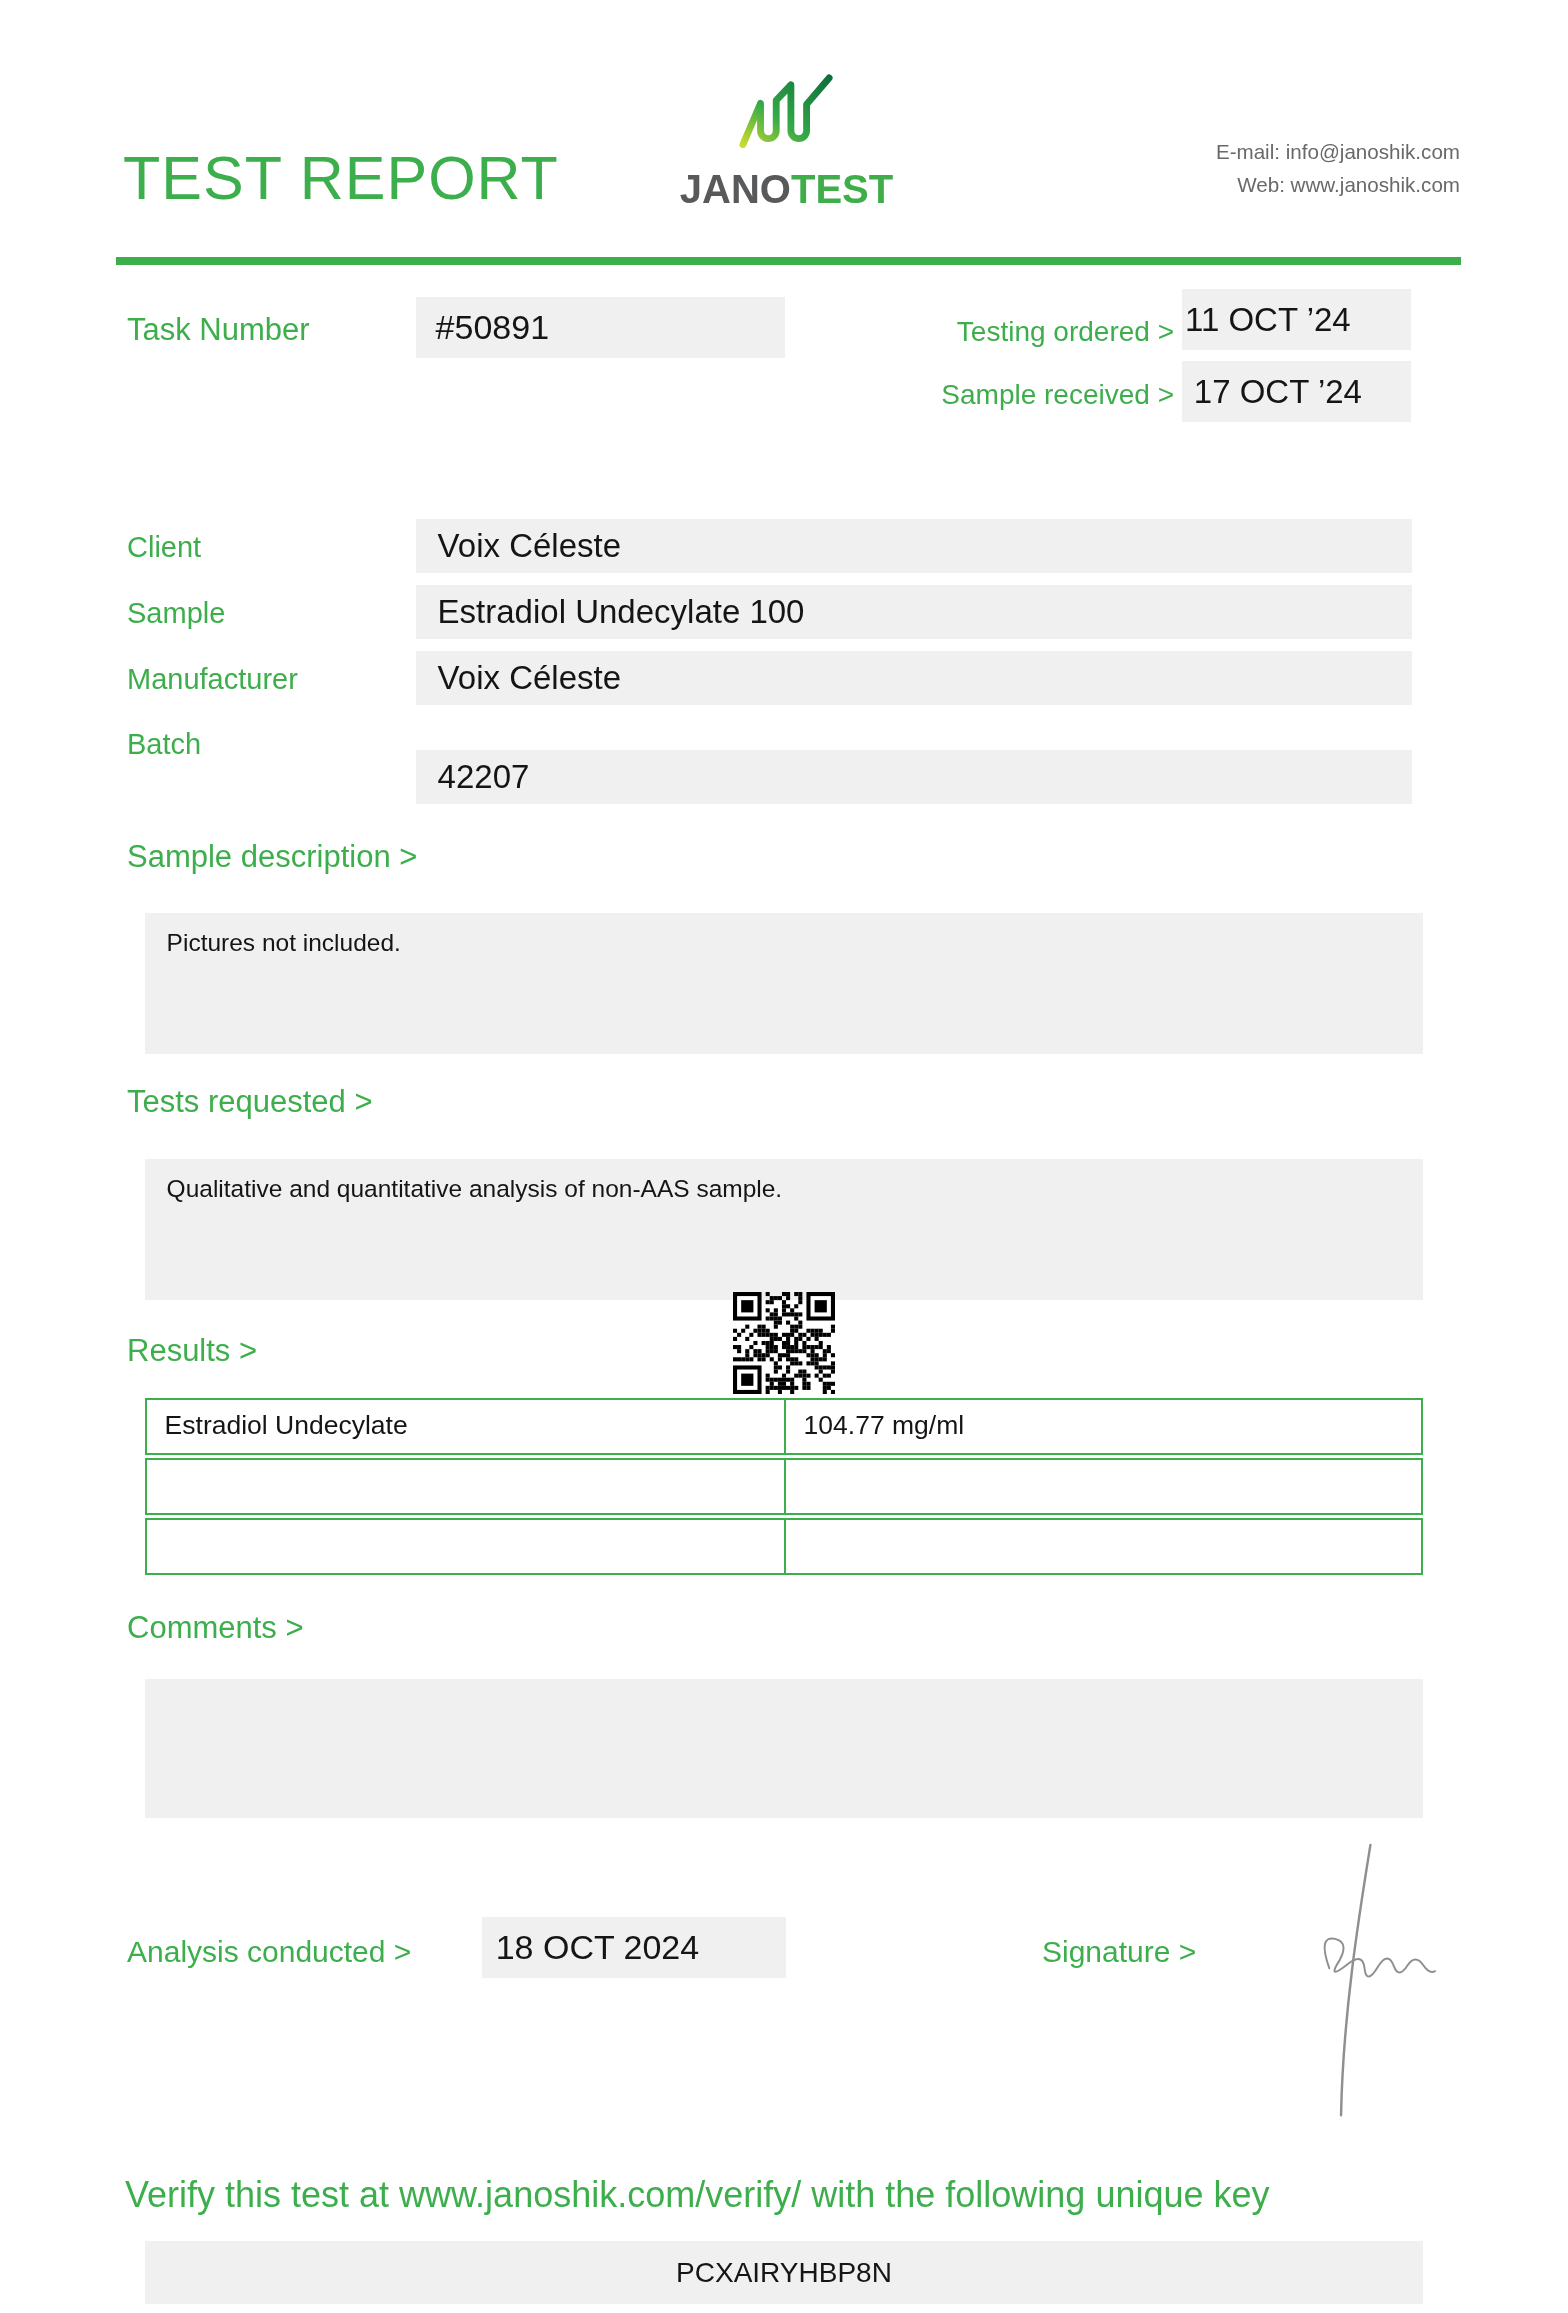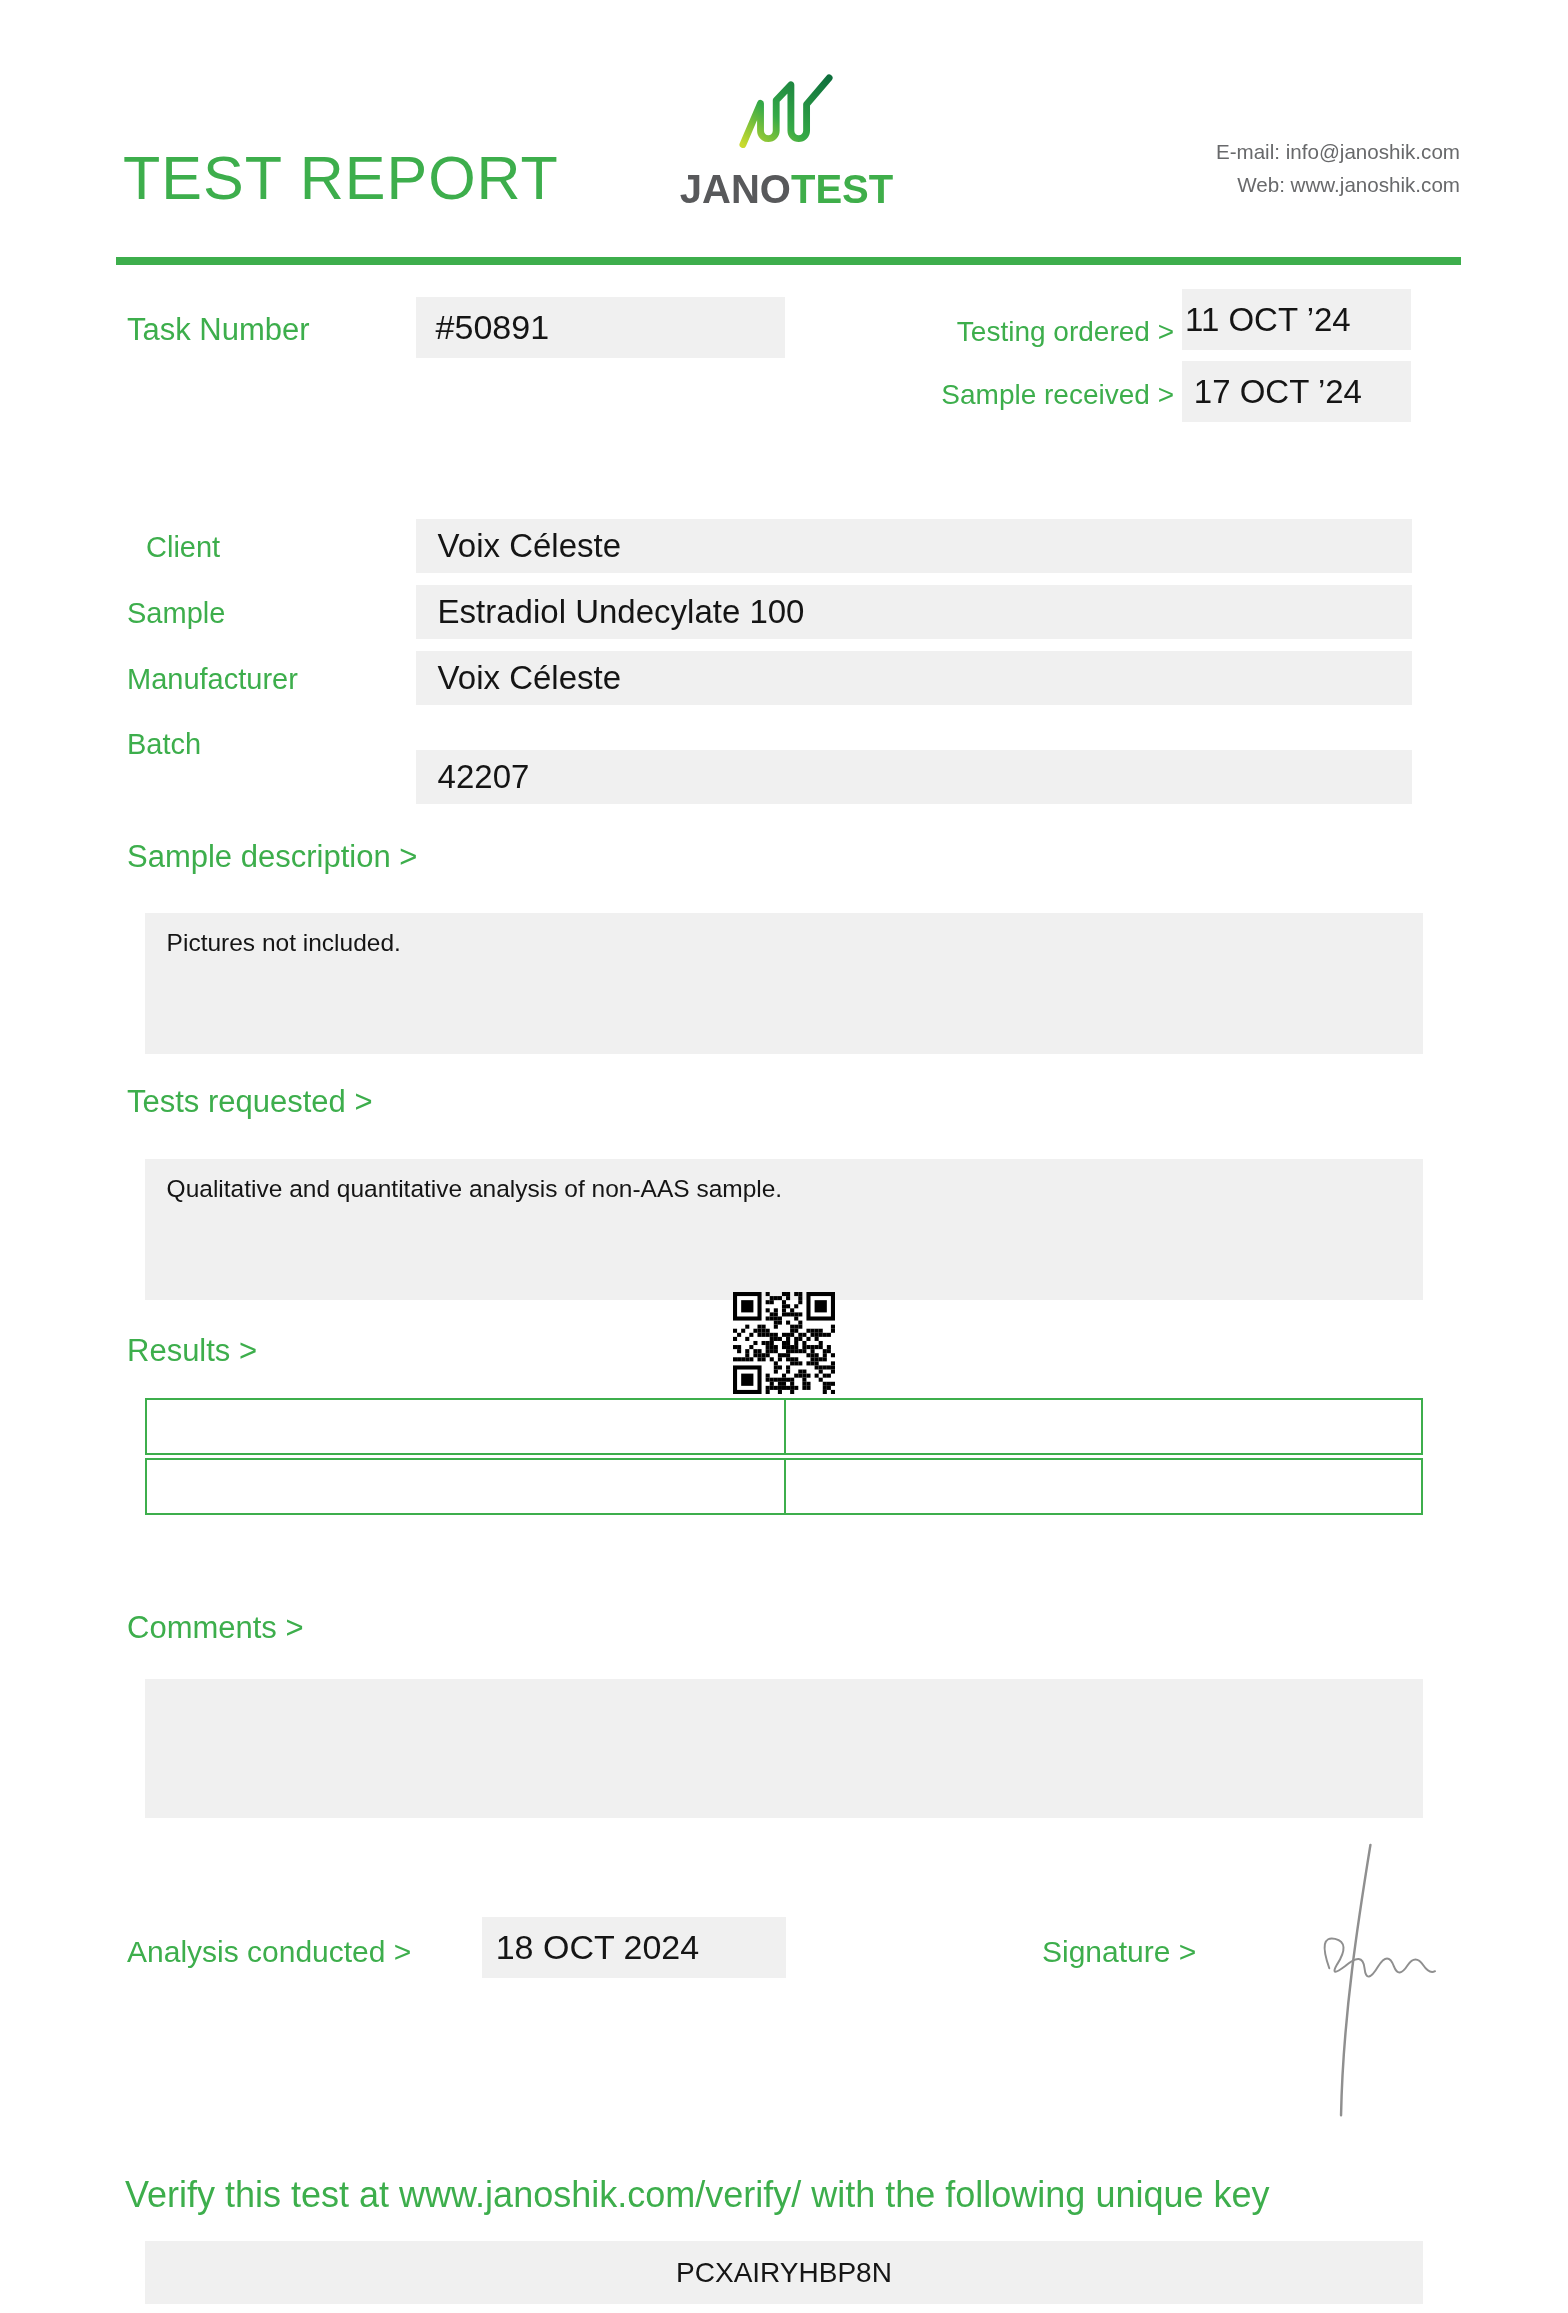--- a/index.html
+++ b/index.html
@@ -30,21 +30,21 @@
   .task-label{left:127px;top:312px;font-size:31px;}
   .task-box{left:416px;top:297px;width:369px;height:61px;font-size:34px;line-height:61px;padding-left:19.6px;}
 
   .date-label-0{left:843px;top:316px;width:331px;text-align:right;font-size:28px;}
   .date-box-0{left:1182px;top:289px;width:229px;height:61px;font-size:33px;line-height:61px;padding-left:3px;}
   .date-label-1{left:843px;top:379px;width:331px;text-align:right;font-size:28px;}
   .date-box-1{left:1182px;top:361px;width:229px;height:61px;font-size:33px;line-height:61px;padding-left:11.8px;}
 
   .f-label{left:127px;font-size:29px;}
   .f-box{left:416px;width:996px;height:54px;font-size:33px;line-height:54px;padding-left:21.6px;}
-  .f0l{top:531px;margin-left:19px;} .f0b{top:519px;}
+  .f0l{top:531px;} .f0b{top:519px;}
   .f1l{top:597px;} .f1b{top:585px;}
   .f2l{top:663px;} .f2b{top:651px;}
   .f3l{top:728px;} .f3b{top:716px;margin-top:34px;}
 
   .sec-heading{left:127px;color:var(--green);font-size:31px;white-space:nowrap;}
   .sd-heading{top:839px;}
   .sd-box{left:145px;top:913px;width:1278px;height:141px;padding:15.7px 21.6px;font-size:24.5px;white-space:normal;}
   .tr-heading{top:1084px;}
   .tr-box{left:145px;top:1159px;width:1278px;height:141px;padding:15.7px 21.6px;font-size:24.5px;white-space:normal;}
 
@@ -353,20 +353,24 @@
       <rect x="76" y="4" width="20" height="20" fill="#fff"></rect>
       <rect x="80" y="8" width="12" height="12" fill="#000"></rect>
       <rect x="0" y="72" width="28" height="28" fill="#000"></rect>
       <rect x="4" y="76" width="20" height="20" fill="#fff"></rect>
       <rect x="8" y="80" width="12" height="12" fill="#000"></rect>
     </svg>
 
   <div class="abs sec-heading res-heading">Results &gt;</div>
   <div class="abs res-table">
     <div class="res-row">
+      <div class="res-cell-name">Estradiol Undecylate</div>
+      <div class="res-cell-value">104.77 mg/ml</div>
+    </div>
+    <div class="res-row">
       <div class="res-cell-name"></div>
       <div class="res-cell-value"></div>
     </div>
     <div class="res-row">
       <div class="res-cell-name"></div>
       <div class="res-cell-value"></div>
     </div>
   </div>
 
   <div class="abs sec-heading comments-heading">Comments &gt;</div>

